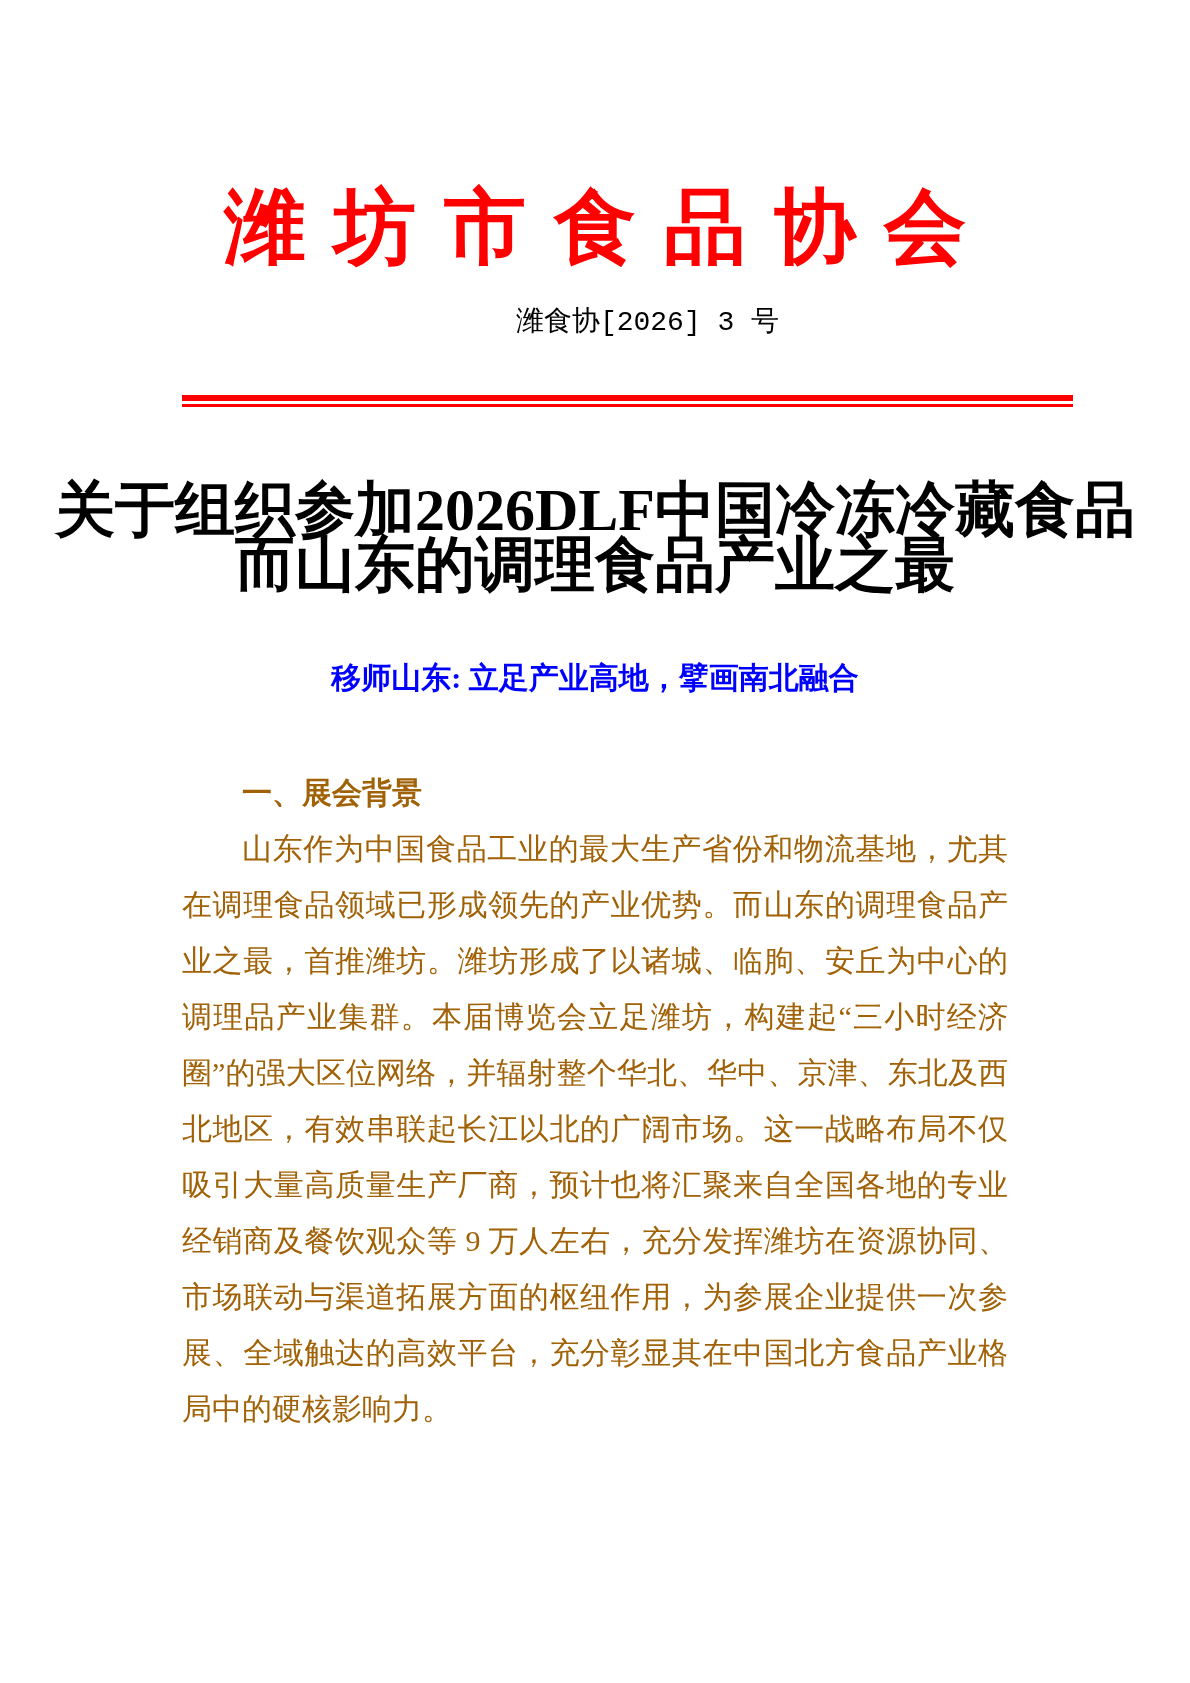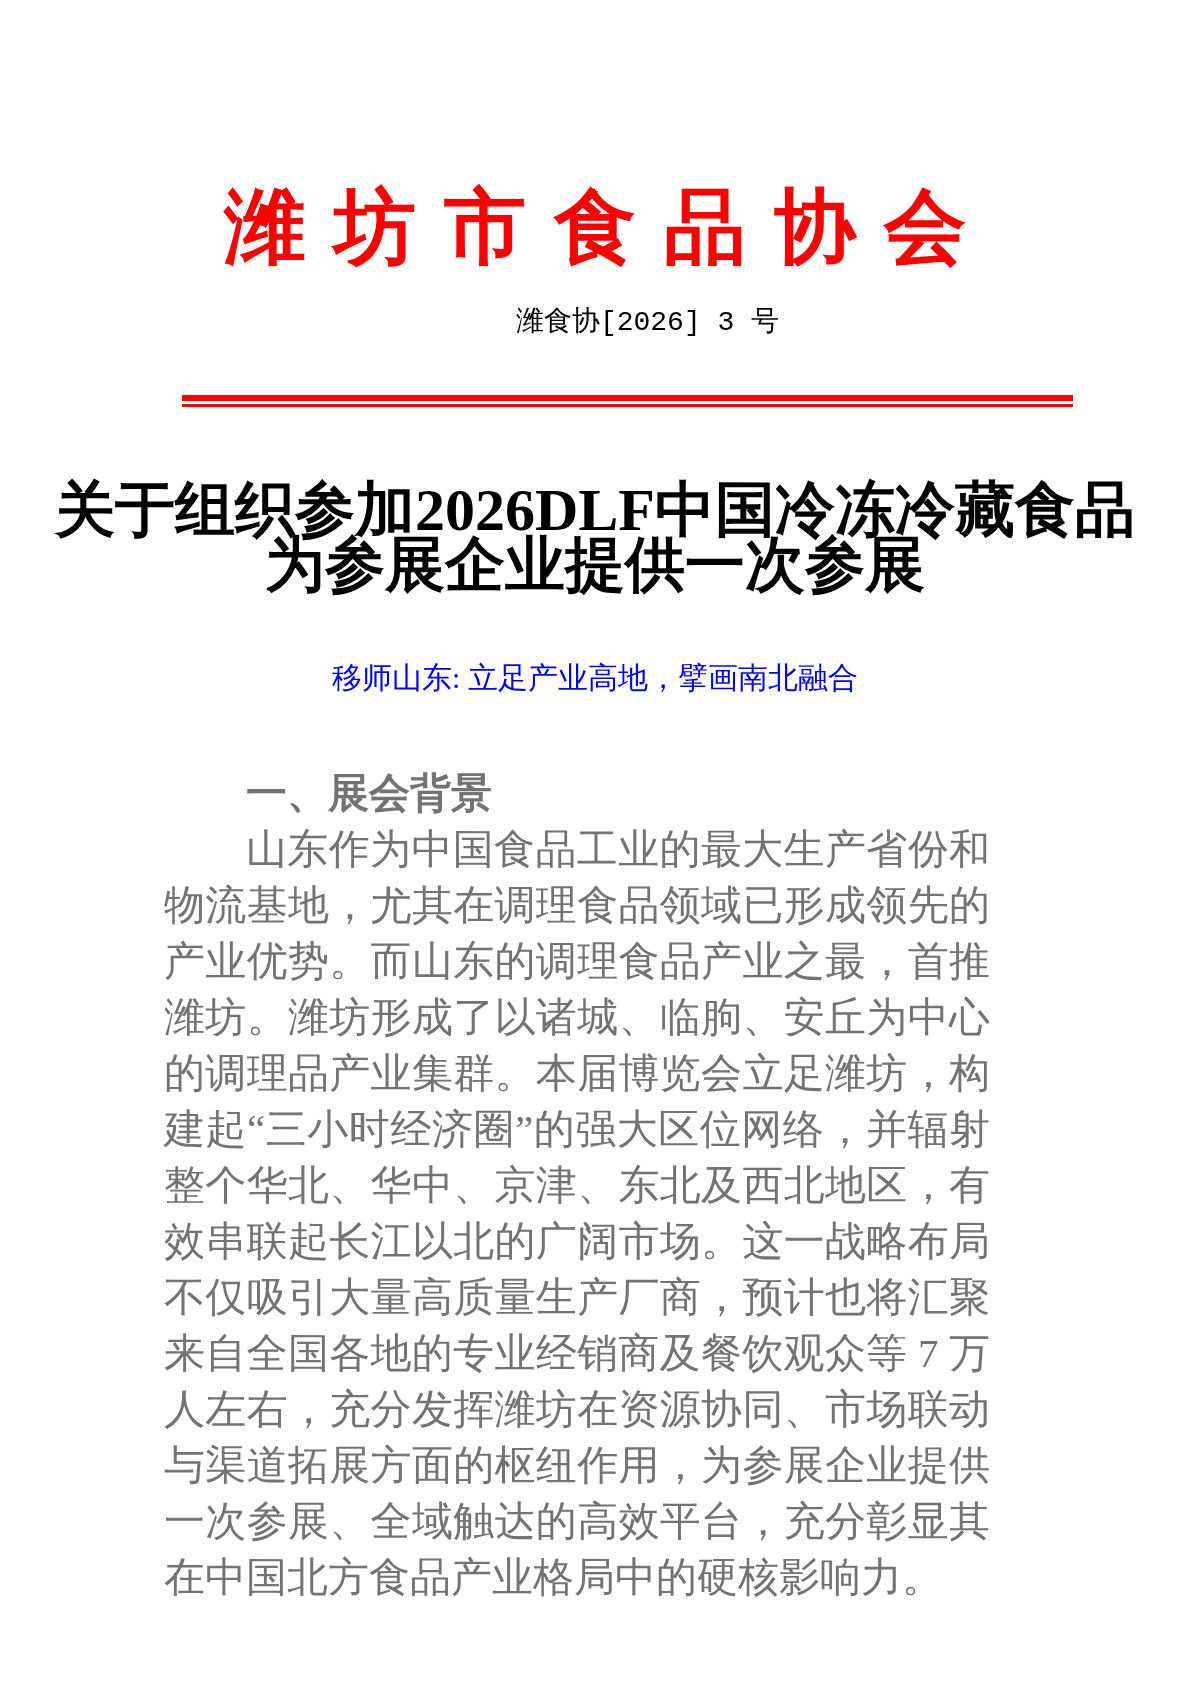--- a/index.html
+++ b/index.html
@@ -69,33 +69,33 @@
     color: #000000;
   }
   .subtitle {
     position: absolute;
     top: 660px;
     left: 0;
     right: 0;
     text-align: center;
     font-size: 30px;
     line-height: 1.2;
-    font-weight: normal;
+    font-weight: bold;
     color: #0000ff;
   }
   .body-text {
     position: absolute;
     top: 765px;
-    left: 164px;
+    left: 182px;
     width: 826px;
-    font-size: 41px;
+    font-size: 30px;
     line-height: 56px;
     text-align: justify;
     text-justify: inter-character;
-    color: #737373;
+    color: #a16207;
   }
   .body-text p {
     margin: 0;
     padding: 0;
     text-indent: 2em;
   }
   .body-text p.section-heading {
     font-weight: bold;
   }
 </style>
@@ -108,23 +108,23 @@
 
   <div class="doc-number">潍食协[2026] 3 号</div>
 
   <div class="red-rule">
     <div class="thick"></div>
     <div class="thin"></div>
   </div>
 
   <div class="doc-title">
     <div>关于组织参加2026DLF中国冷冻冷藏食品</div>
-    <div>为参展企业提供一次参展</div>
+    <div>而山东的调理食品产业之最</div>
   </div>
 
   <div class="subtitle">移师山东: 立足产业高地，擘画南北融合</div>
 
   <div class="body-text">
     <p class="section-heading">一、展会背景</p>
-    <p>山东作为中国食品工业的最大生产省份和物流基地，尤其在调理食品领域已形成领先的产业优势。而山东的调理食品产业之最，首推潍坊。潍坊形成了以诸城、临朐、安丘为中心的调理品产业集群。本届博览会立足潍坊，构建起“三小时经济圈”的强大区位网络，并辐射整个华北、华中、京津、东北及西北地区，有效串联起长江以北的广阔市场。这一战略布局不仅吸引大量高质量生产厂商，预计也将汇聚来自全国各地的专业经销商及餐饮观众等 7 万人左右，充分发挥潍坊在资源协同、市场联动与渠道拓展方面的枢纽作用，为参展企业提供一次参展、全域触达的高效平台，充分彰显其在中国北方食品产业格局中的硬核影响力。</p>
+    <p>山东作为中国食品工业的最大生产省份和物流基地，尤其在调理食品领域已形成领先的产业优势。而山东的调理食品产业之最，首推潍坊。潍坊形成了以诸城、临朐、安丘为中心的调理品产业集群。本届博览会立足潍坊，构建起“三小时经济圈”的强大区位网络，并辐射整个华北、华中、京津、东北及西北地区，有效串联起长江以北的广阔市场。这一战略布局不仅吸引大量高质量生产厂商，预计也将汇聚来自全国各地的专业经销商及餐饮观众等 9 万人左右，充分发挥潍坊在资源协同、市场联动与渠道拓展方面的枢纽作用，为参展企业提供一次参展、全域触达的高效平台，充分彰显其在中国北方食品产业格局中的硬核影响力。</p>
   </div>
 
 </div>
 
 </body></html>

